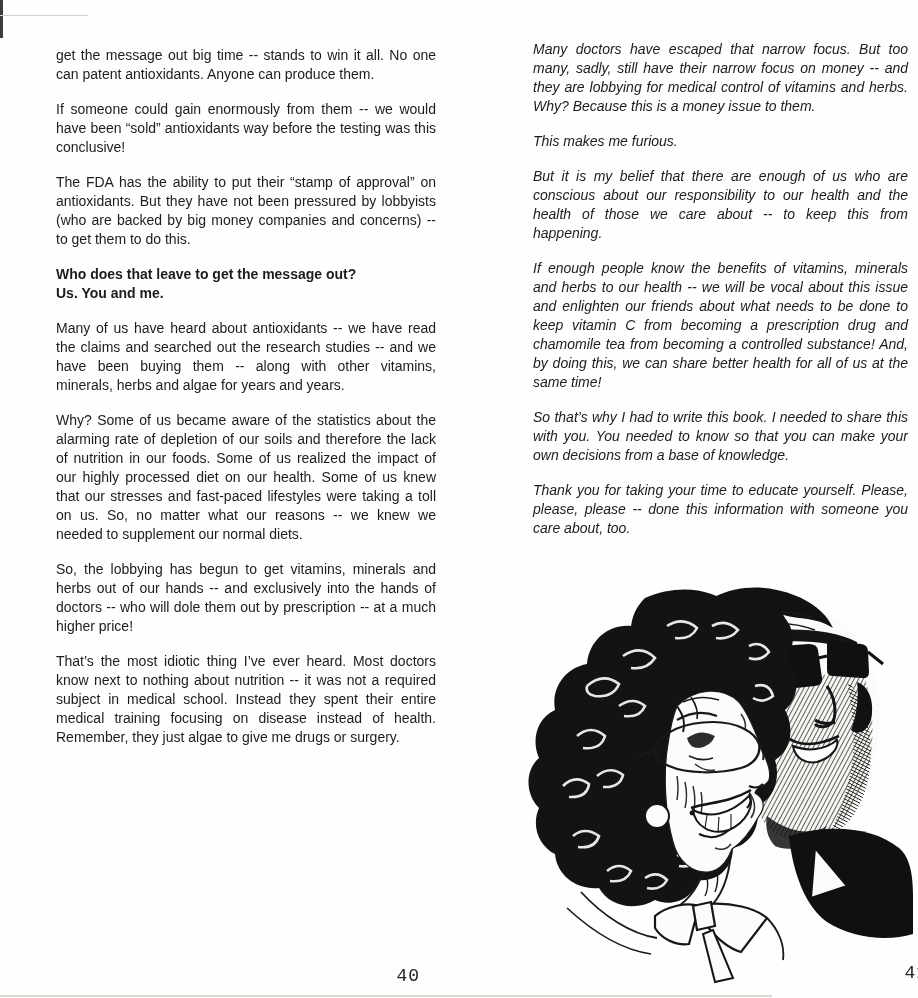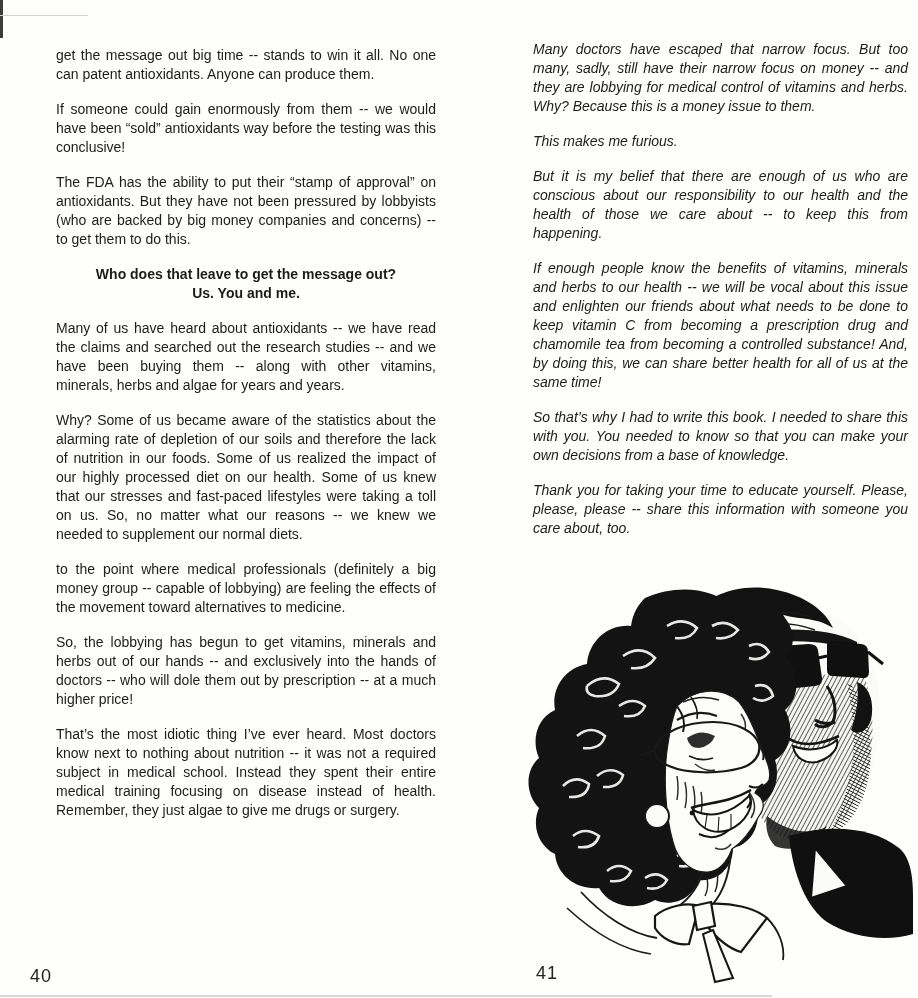--- a/index.html
+++ b/index.html
@@ -8,25 +8,25 @@
     font-family:"Liberation Sans", sans-serif; color:#1c1c1c; overflow:hidden;
   }
   .col { position:absolute; }
   #col-left  { left:40px;  top:46px; width:396px; }
   #col-right { left:517px; top:40px; width:391px;font-style:italic; }
   .para {
     margin:0 0 16px 16px; font-size:14px; line-height:19px;
     text-align:justify; color:#1c1c1c;
   }
   .para:last-child { margin-bottom:0; }
-  .heading { font-weight:bold; text-align:center; }
+  .heading { font-weight:bold; text-align:left; }
   .u { text-underline-offset:2px; text-decoration-thickness:1.3px; }
   .pagenum {
-    position:absolute; font-family:Liberation Sans, sans-serif;
-    font-size:18px; color:#242424; text-align:left; letter-spacing:1px;
+    position:absolute; font-family:Liberation Mono, monospace;
+    font-size:18px; color:#242424; text-align:right; letter-spacing:1px;
   }
   #pagenum-left  { left:30px;  top:966px; width:390px; }
   #pagenum-right { left:536px; top:963px; width:392px; }
   #figure { position:absolute; left:527px; top:586px; width:388px; height:400px; }
   
   .art { position:absolute; }
   #art-left   { left:0; top:0;   width:3px;  height:38px;  background:#3c3c3c; }
   #art-top    { left:0; top:15px; width:88px; height:1px;  background:#d3d3d0; }
   #art-bottom { left:0; top:995px; width:772px; height:2px; background:#d9d9d5; }
 </style>
@@ -39,31 +39,30 @@
   <div id="art-top" class="art"></div>
   <div id="art-bottom" class="art"></div>
 
   <div id="col-left" class="col">
       <p class="para">get the message out big time -- stands to win it all. No one can patent antioxidants. Anyone can produce them.</p>
       <p class="para">If someone could gain enormously from them -- we would have been “sold” antioxidants way before the testing was this conclusive!</p>
       <p class="para">The FDA has the ability to put their “stamp of approval” on antioxidants. But they have not been pressured by lobbyists (who are backed by big money companies and concerns) -- to get them to do this.</p>
       <p class="para heading">Who does that leave to get the message out?<br>Us. You and me.</p>
       <p class="para">Many of us have heard about antioxidants -- we have read the claims and searched out the research studies -- and we have been buying them -- along with other vitamins, minerals, herbs and algae for years and years.</p>
       <p class="para">Why? Some of us became aware of the statistics about the alarming rate of depletion of our soils and therefore the lack of nutrition in our foods. Some of us realized the impact of our highly processed diet on our health. Some of us knew that our stresses and fast-paced lifestyles were taking a toll on us. So, no matter what our reasons -- we knew we needed to supplement our normal diets.</p>
-      <p class="para">to the point where medical professionals (definitely a big money group -- capable of lobbying) are feeling the effects of the movement toward alternatives to medicine.</p>
       <p class="para"><span>So, the </span><span class="u">lobbying has begun to get vitamins, minerals and herbs out of our hands</span><span> -- </span><span class="u">and exclusively into the hands of doctors</span><span> -- </span><span class="u">who will dole them out by prescription</span><span> -- </span><span class="u">at a much higher price</span><span>!</span></p>
       <p class="para">That’s the most idiotic thing I’ve ever heard. Most doctors know next to nothing about nutrition -- it was not a required subject in medical school. Instead they spent their entire medical training focusing on disease instead of health. Remember, they just algae to give me drugs or surgery.</p>
     </div>
   <div id="col-right" class="col">
       <p class="para">Many doctors have escaped that narrow focus. But too many, sadly, still have their narrow focus on money -- and they are lobbying for medical control of vitamins and herbs. Why? Because this is a money issue to them.</p>
       <p class="para">This makes me furious.</p>
       <p class="para">But it is my belief that there are enough of us who are conscious about our responsibility to our health and the health of those we care about -- to keep this from happening.</p>
       <p class="para">If enough people know the benefits of vitamins, minerals and herbs to our health -- we will be vocal about this issue and enlighten our friends about what needs to be done to keep vitamin C from becoming a prescription drug and chamomile tea from becoming a controlled substance! And, by doing this, we can share better health for all of us at the same time!</p>
       <p class="para">So that’s why I had to write this book. I needed to share this with you. You needed to know so that you can make your own decisions from a base of knowledge.</p>
-      <p class="para">Thank you for taking your time to educate yourself. Please, please, please -- share this information with someone you care about, too.</p>
+      <p class="para">Thank you for taking your time to educate yourself. Please, please, please -- done this information with someone you care about, too.</p>
     </div>
 
   <div id="figure">
     <svg viewBox="0 0 388 400" width="388" height="400" xmlns="http://www.w3.org/2000/svg">
       <defs>
         <pattern id="hatchM" width="4" height="4" patternUnits="userSpaceOnUse" patternTransform="rotate(28)">
           <rect width="4" height="4" fill="#f6f6f3"></rect>
           <line x1="0" y1="0" x2="0" y2="4" stroke="#1d1d1d" stroke-width="1.4"></line>
         </pattern>
         <pattern id="hatchD" width="3.2" height="3.2" patternUnits="userSpaceOnUse" patternTransform="rotate(118)">

